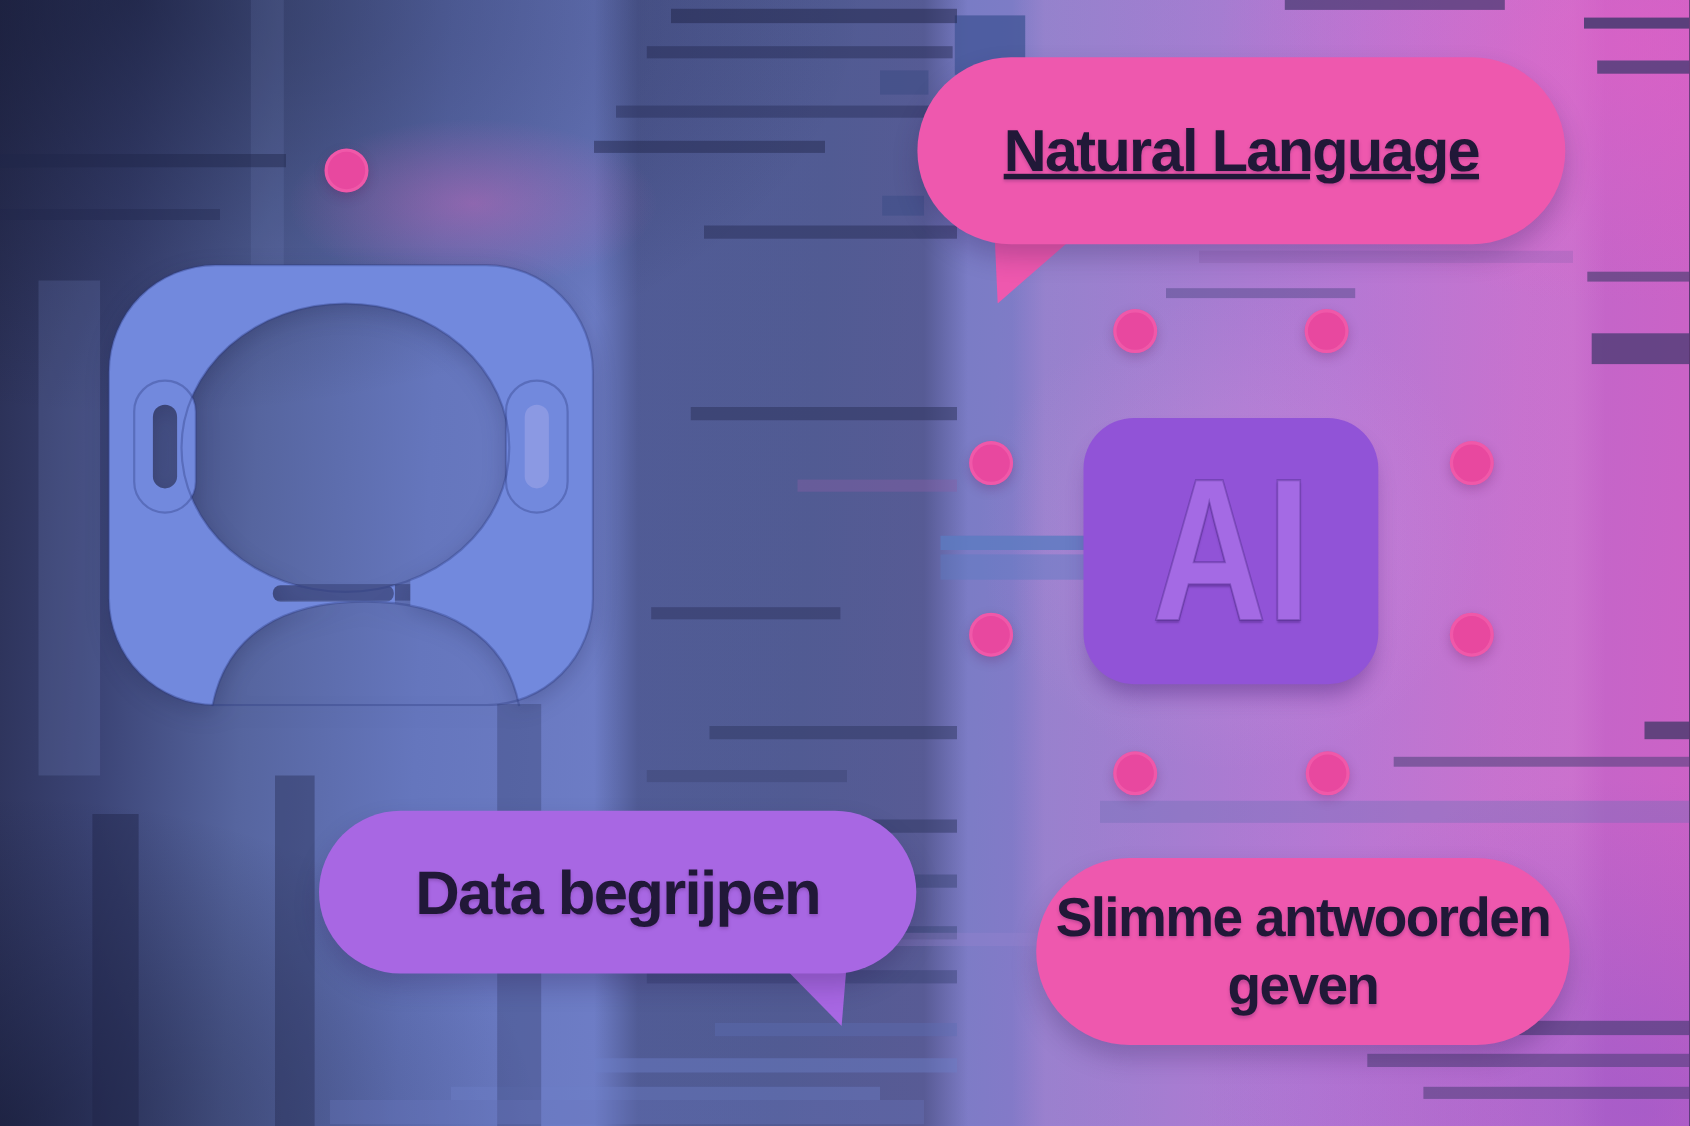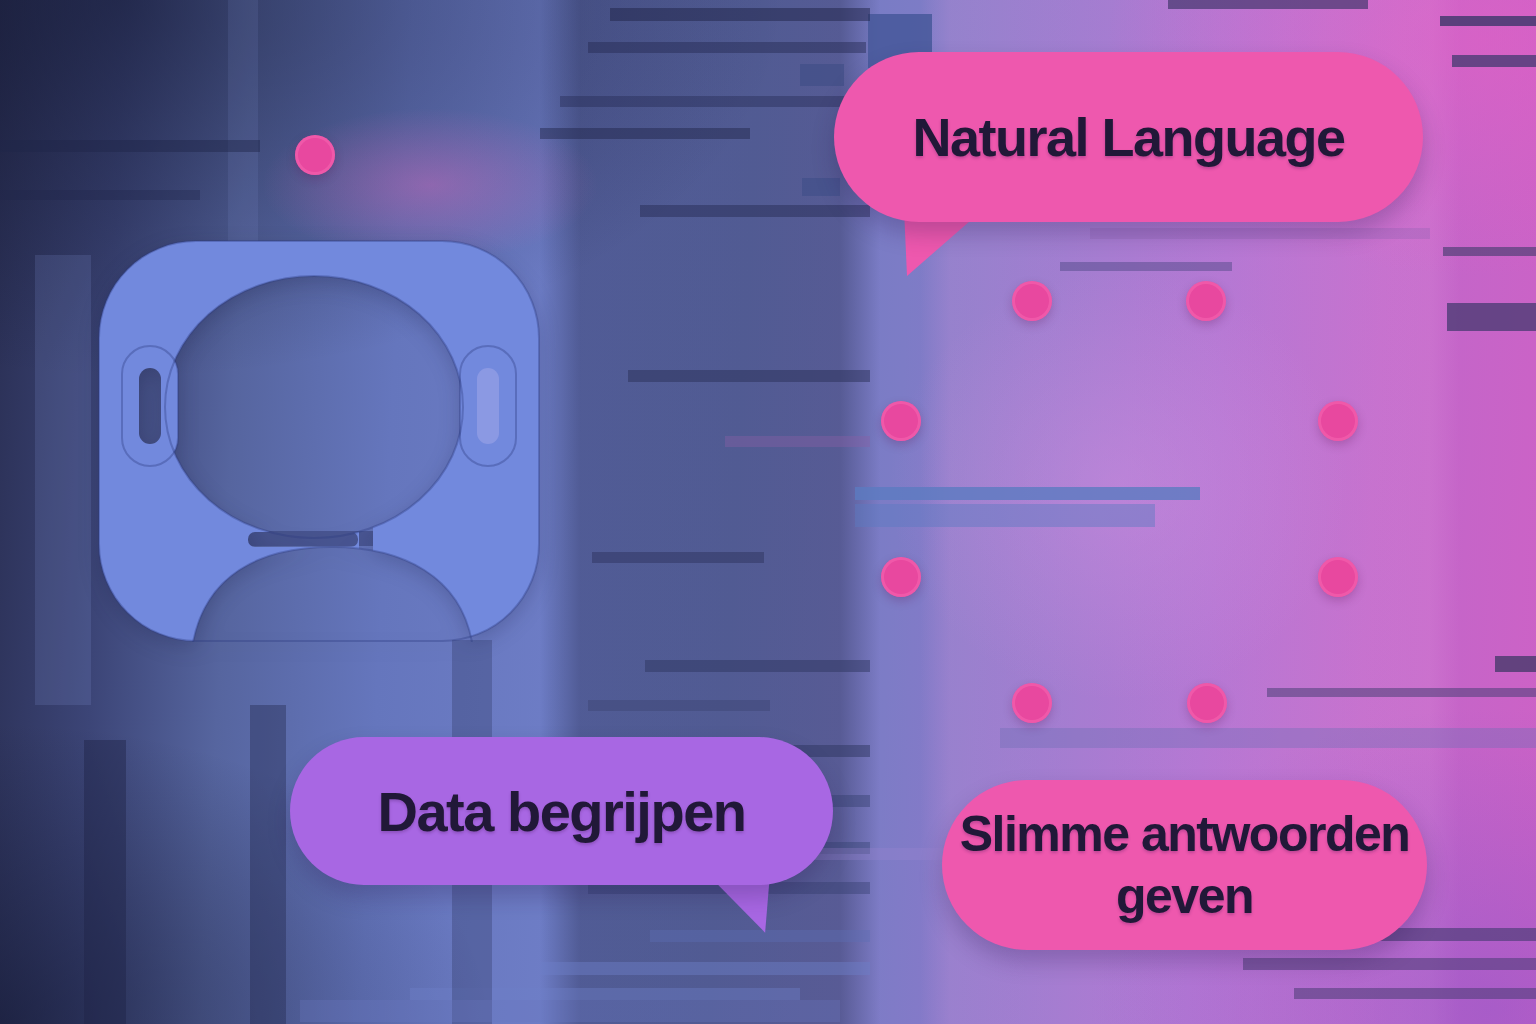--- a/index.html
+++ b/index.html
@@ -25,21 +25,21 @@
     box-shadow:inset 0 0 0 3px rgba(255,120,190,.35), 0 4px 10px rgba(90,20,80,.25);
   }
   .bubble{
     position:absolute;display:flex;flex-direction:column;align-items:center;justify-content:center;
     text-align:center;font-weight:700;color:var(--text-dark,#211838);
     letter-spacing:-1.5px;
     box-shadow:0 12px 22px rgba(45,25,80,.25);
     text-shadow:0 2px 3px rgba(60,20,80,.25);
   }
   .bubble span{display:block;}
-  .bubble-nlp{left:834px;top:52px;width:589px;height:170px;border-radius:88px;background:var(--bubble-pink,#ee58ae);font-size:54px;line-height:1.24;}
+  .bubble-nlp{left:834px;top:52px;width:589px;height:170px;border-radius:88px;background:var(--bubble-pink,#ee58ae);font-size:54px;line-height:1.24;text-decoration:underline;}
   .tail{position:absolute;}
   .tail-nlp{left:900px;top:212px;width:70px;height:64px;background:var(--bubble-pink,#ee58ae);clip-path:polygon(6% 2%,100% 14%,10% 100%);}
   .bubble-data{left:290px;top:737px;width:543px;height:148px;border-radius:74px;background:var(--bubble-purple,#a867e3);font-size:56px;}
   .tail-data{left:700px;top:868px;width:70px;height:66px;background:var(--bubble-purple,#a867e3);clip-path:polygon(6% 4%,100% 8%,93% 98%);}
   .bubble-answers{left:942px;top:780px;width:485px;height:170px;border-radius:85px;background:var(--bubble-pink,#ee58ae);font-size:50px;line-height:1.24;}
   .ai-chip{
     position:absolute;left:985px;top:380px;width:268px;height:242px;border-radius:46px;
     background:var(--ai-purple,#9153d7);
     display:flex;align-items:center;justify-content:center;
     box-shadow:0 14px 20px -6px rgba(70,30,120,.45);
@@ -139,20 +139,23 @@
   <div class="dot" style="left:881px;top:557px"></div>
   <div class="dot" style="left:1318px;top:557px"></div>
   <div class="dot" style="left:1012px;top:683px"></div>
   <div class="dot" style="left:1187px;top:683px"></div>
 
   <div class="tail tail-nlp"></div>
   <div class="bubble bubble-nlp">
     <span>Natural Language</span>
   </div>
 
+  <div class="ai-chip">
+    <span class="ai-label">AI</span>
+  </div>
 
   <div class="tail tail-data"></div>
   <div class="bubble bubble-data">
     <span>Data begrijpen</span>
   </div>
 
   <div class="bubble bubble-answers">
     <span>Slimme antwoorden</span>
     <span>geven</span>
   </div>

